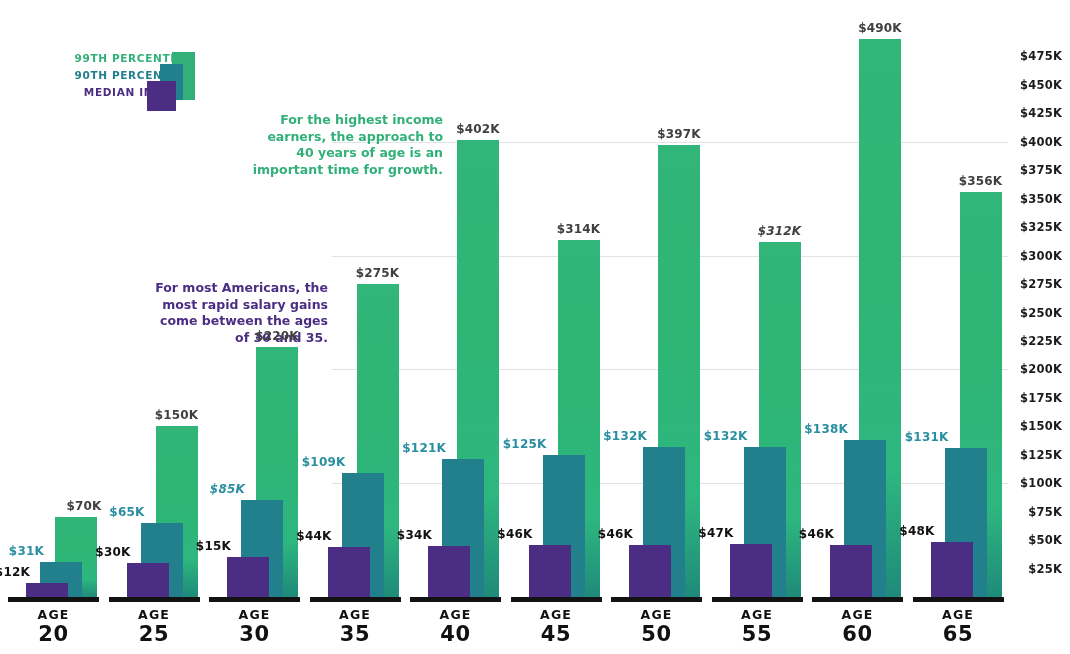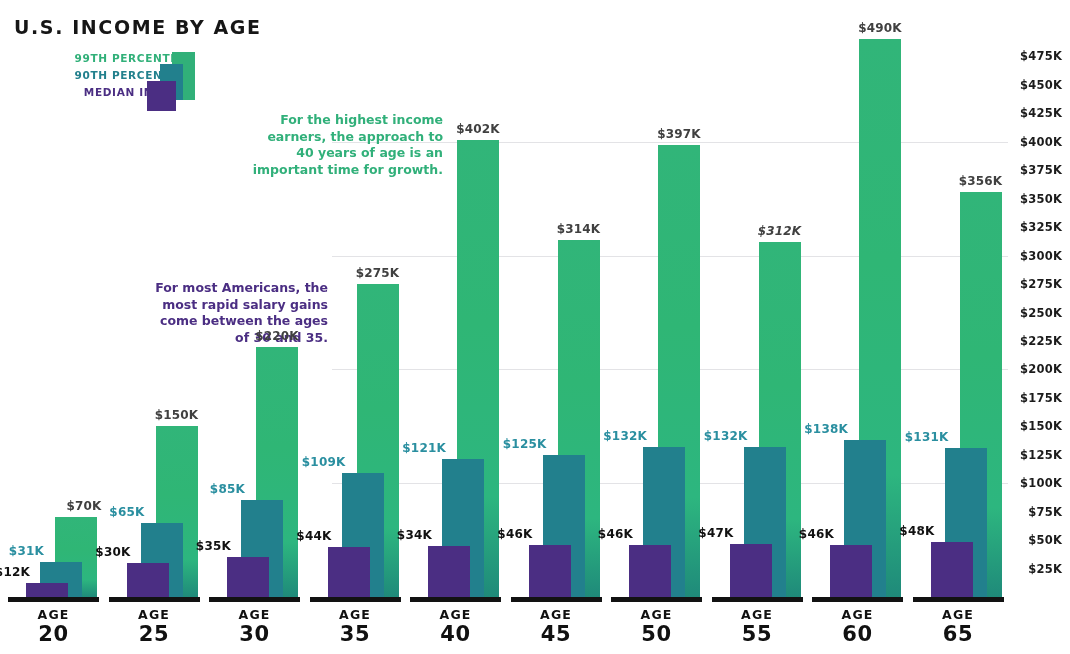--- a/index.html
+++ b/index.html
@@ -91,21 +91,20 @@
     line-height: 16.5px; text-align: right;
   }
   #annotation-green { left: 250px; top: 112px; width: 193px; color: #31b07a; }
   #annotation-purple { left: 142px; top: 241px; width: 186px; color: #4b2e83; margin-top: 39px; }
 </style>
 </head>
 <body>
 
 <div id="root">
 
-  <div id="chart-title">U.S. INCOME BY AGE</div>
 
   <div id="legend">
     <div class="legend-row" id="legend-row-99">
       <span class="legend-label" style="color:#31b079">99TH PERCENTILE</span>
     </div>
     <div class="legend-row" id="legend-row-90">
       <span class="legend-label" style="color:#22808d">90TH PERCENTILE</span>
     </div>
     <div class="legend-row" id="legend-row-median">
       <span class="legend-label" style="color:#4b2e83">MEDIAN INCOME</span>
@@ -146,22 +145,22 @@
           <div class="baseline" style="top: 597px;"></div>
           <div class="group-label" style="top: 607px;">
             <span class="gl-age">AGE</span>
             <span class="gl-num">25</span>
           </div>
         </div>
         <div class="group" style="left: 209px; width: 91px; height: 654px;">
           <div class="bar bar-p99" style="left: 47px; width: 42px; height: 250.36px; bottom: 57px;"></div>
           <div class="bar bar-p90" style="left: 32px; width: 42px; height: 96.73px; bottom: 57px;"></div>
           <div class="bar bar-median" style="left: 18px; width: 42px; height: 39.83px; bottom: 57px;"></div>
-          <div class="bar-value val-median" style="top: 539.17px; right: 69px; text-align: right;">$35K</div>
-          <div class="bar-value val-p90" style="top: 482.27px; right: 55px; text-align: right;">$85K</div>
+          <div class="bar-value val-median" style="top: 539.17px; right: 69px; text-align: right;">$15K</div>
+          <div class="bar-value val-p90" style="top: 482.27px; right: 55px; text-align: right; font-style: italic;">$85K</div>
           <div class="bar-value val-p99" style="top: 328.64px; left: 68px; transform: translateX(-50%);">$220K</div>
           <div class="baseline" style="top: 597px;"></div>
           <div class="group-label" style="top: 607px;">
             <span class="gl-age">AGE</span>
             <span class="gl-num">30</span>
           </div>
         </div>
         <div class="group" style="left: 309.5px; width: 91px; height: 654px;">
           <div class="bar bar-p99" style="left: 47px; width: 42px; height: 312.95px; bottom: 57px;"></div>
           <div class="bar bar-p90" style="left: 32px; width: 42px; height: 124.042px; bottom: 57px;"></div>

